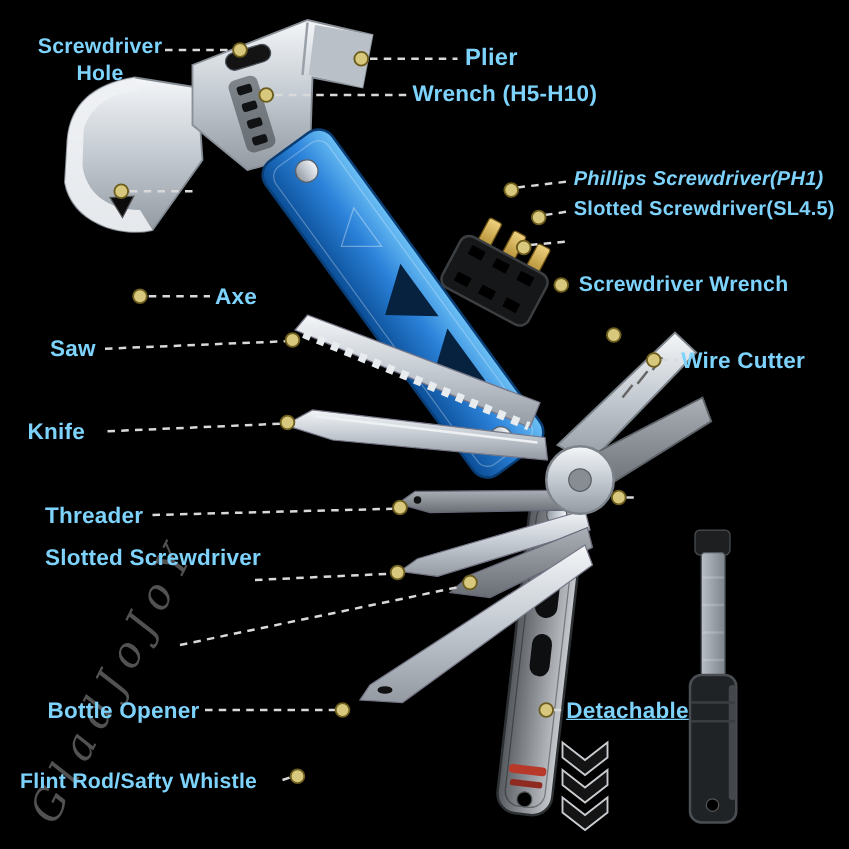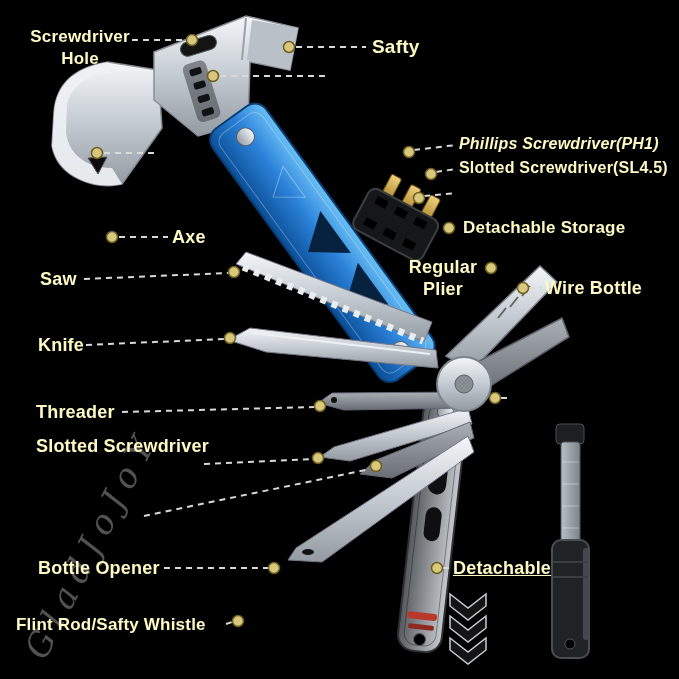--- a/index.html
+++ b/index.html
@@ -2,21 +2,21 @@
 <html><head>
 <meta charset="utf-8">
 <style>
   html,body{margin:0;padding:0;background:#000;}
   .stage{
     position:relative;width:679px;height:679px;background:#000;
     overflow:hidden;font-family:"Liberation Sans",sans-serif;
   }
   .art{position:absolute;left:0;top:0;width:679px;height:679px;}
   .label{
-    position:absolute;color:#fef9c3;font-weight:bold;font-size:18px;
+    position:absolute;color:#7dd3fc;font-weight:bold;font-size:18px;
     line-height:22px;white-space:pre-line;letter-spacing:0.2px;
   }
   .label.center{text-align:center;}
   .label.sm{font-size:16px;line-height:24px;}
   .label.md{font-size:17px;}
   .watermark{
     position:absolute;left:34px;top:636px;
     transform:rotate(-63deg);transform-origin:0 50%;
     font-family:"DejaVu Serif",serif;font-style:italic;
     font-size:34px;letter-spacing:9px;color:rgba(150,150,150,0.55);
@@ -211,29 +211,28 @@
       <circle cx="274" cy="568" r="5.5"></circle>
       <circle cx="238" cy="621" r="5.5"></circle>
       <circle cx="437" cy="568" r="5.5"></circle>
     </g>
   </svg>
 
   <div class="watermark">GladJoJoY</div>
 
   <div class="label center md" style="left:27px;top:26px;width:106px;">Screwdriver
 Hole</div>
-  <div class="label" style="left:372px;top:36px;font-size:19px;">Safty</div>
+  <div class="label" style="left:372px;top:36px;font-size:19px;">Plier</div>
+  <div class="label" style="left:330px;top:64px;">Wrench (H5-H10)</div>
   <div class="label sm" style="left:459px;top:132px;font-style:italic;">Phillips Screwdriver(PH1)</div>
   <div class="label sm" style="left:459px;top:156px;">Slotted Screwdriver(SL4.5)</div>
-  <div class="label md" style="left:463px;top:217px;">Detachable Storage</div>
+  <div class="label md" style="left:463px;top:217px;">Screwdriver Wrench</div>
   <div class="label" style="left:172px;top:226px;">Axe</div>
   <div class="label" style="left:40px;top:268px;">Saw</div>
-  <div class="label center" style="left:406px;top:256px;width:74px;">Regular
-Plier</div>
-  <div class="label" style="left:545px;top:277px;">Wire Bottle</div>
-  <div class="label" style="left:38px;top:334px;">Knife</div>
+  <div class="label" style="left:545px;top:277px;">Wire Cutter</div>
+  <div class="label" style="left:22px;top:334px;">Knife</div>
   <div class="label" style="left:36px;top:401px;text-align:center;">Threader</div>
   <div class="label" style="left:36px;top:435px;text-align:center;">Slotted Screwdriver</div>
   <div class="label" style="left:38px;top:557px;">Bottle Opener</div>
   <div class="label" style="left:453px;top:557px;text-decoration:underline;">Detachable</div>
   <div class="label md" style="left:16px;top:614px;">Flint Rod/Safty Whistle</div>
 
 </div>
 
 </body></html>

